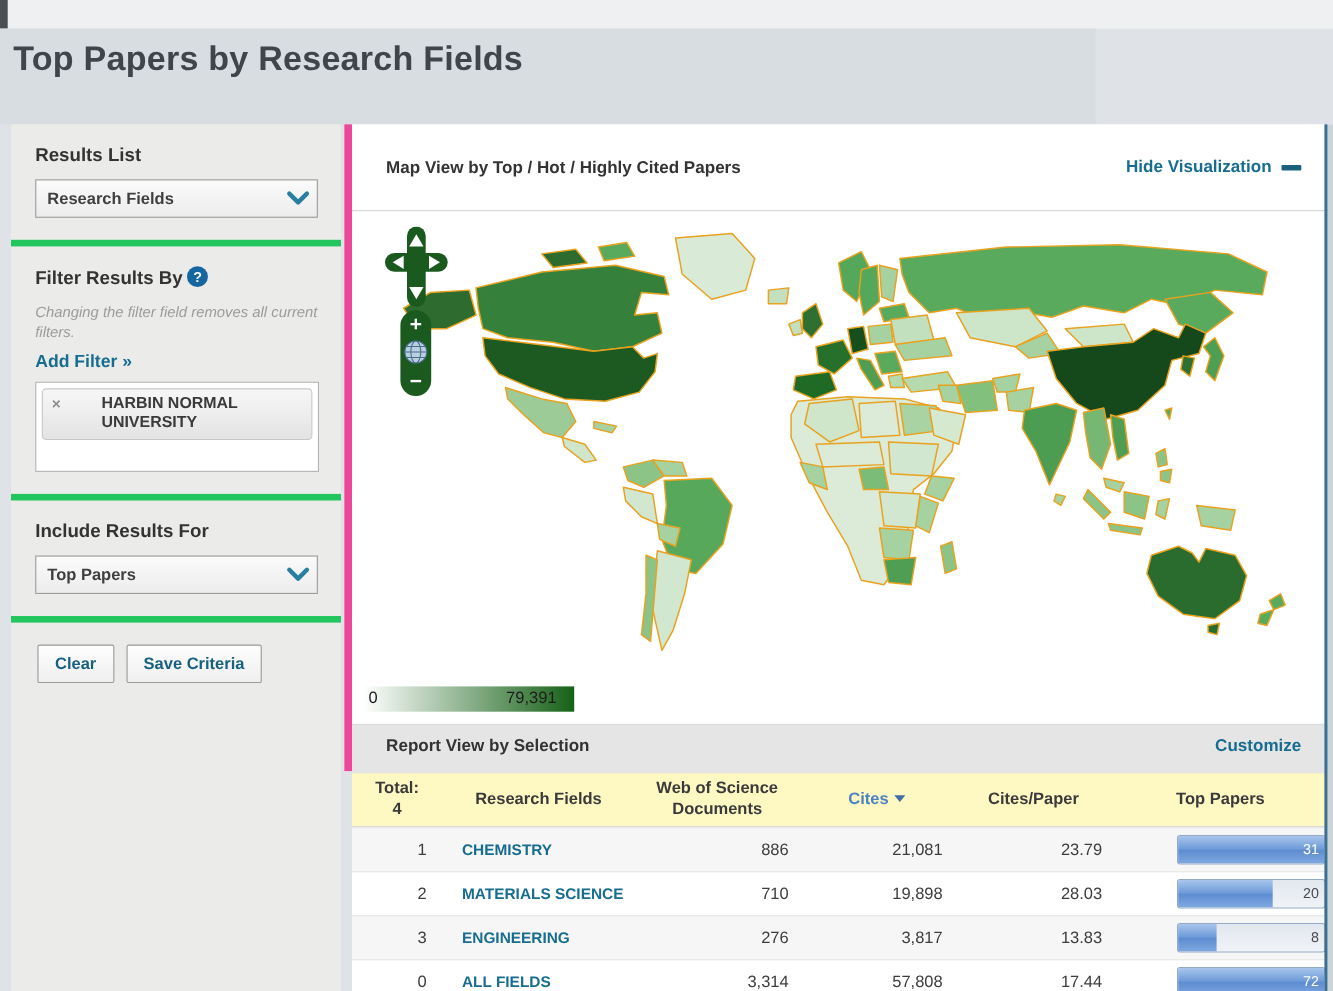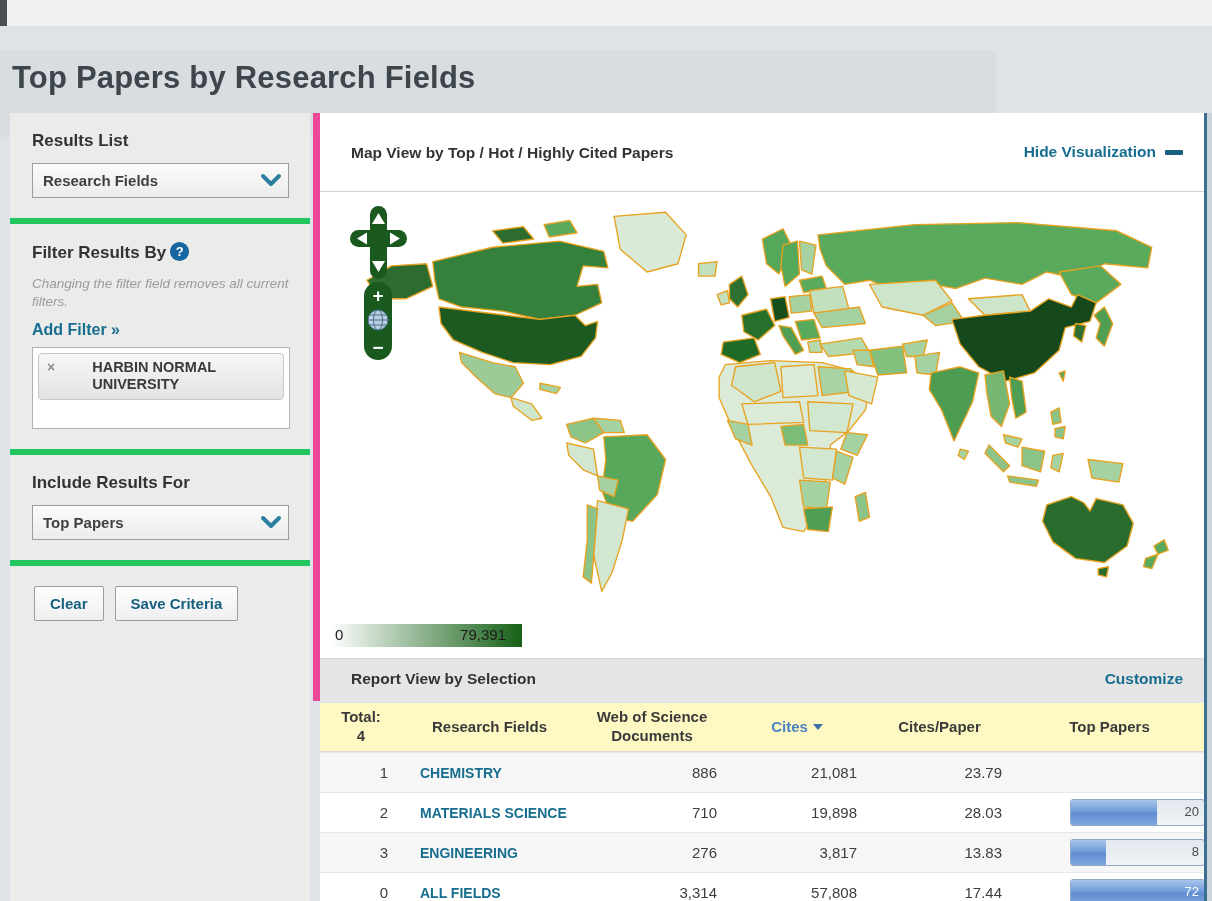--- a/index.html
+++ b/index.html
@@ -2,21 +2,21 @@
 <html><head>
 <meta charset="utf-8">
 <style>
   html,body{margin:0;padding:0;}
   body{font-family:"Liberation Sans", sans-serif; background:#dfe3e7;}
   .stage{position:relative;width:1212px;height:901px;overflow:hidden;background:#dfe3e7;}
 
   
   .top-strip{position:absolute;left:0;top:0;width:1212px;height:26px;background:#eef0f2;}
   .top-notch{position:absolute;left:0;top:0;width:7px;height:26px;background:#4a4f54;}
-  .page-header{position:absolute;left:0;top:26px;width:996px;height:87px;background:#d8dde2;margin-top:24px;}
+  .page-header{position:absolute;left:0;top:26px;width:996px;height:87px;background:#d8dde2;}
   .page-title{position:absolute;left:12px;top:10px;font-size:31px;font-weight:bold;color:#3f464b;letter-spacing:.2px;}
 
   
   .sidebar{position:absolute;left:10px;top:113px;width:300px;height:788px;background:#ebebe9;}
   .side-section{padding:18px 20px 20px 22px;border-bottom:6px solid #22c55e;}
   .side-heading{font-size:17px;font-weight:bold;color:#333;margin:0 0 12px 0;}
   .dropdown{position:relative;width:255px;height:33px;border:1px solid #9d9d9d;background:linear-gradient(#fbfbfb,#ececec);display:flex;align-items:center;cursor:pointer;}
   .dropdown .dd-label{font-size:15px;font-weight:bold;color:#3f3f3f;padding-left:10px;}
   .dropdown .dd-chev{position:absolute;right:6px;top:7px;}
   .filter-note{font-size:13.5px;font-style:italic;color:#9b9b9b;line-height:1.35;margin:0 0 10px 0;}
@@ -289,20 +289,26 @@
         <div class="hc c-cpp">Cites/Paper</div>
         <div class="hc c-top">Top Papers</div>
       </div>
       <div id="table-body">
           <div class="t-row">
             <div class="cell c-rank">1</div>
             <div class="cell c-field"><div class="field-link">CHEMISTRY</div></div>
             <div class="cell c-wos">886</div>
             <div class="cell c-cites">21,081</div>
             <div class="cell c-cpp">23.79</div>
+            <div class="cell c-top">
+              <div class="bar">
+                <div class="fill" style="width: 100%;"></div>
+                <div class="bar-num light">31</div>
+              </div>
+            </div>
           </div>
           <div class="t-row">
             <div class="cell c-rank">2</div>
             <div class="cell c-field"><div class="field-link">MATERIALS SCIENCE</div></div>
             <div class="cell c-wos">710</div>
             <div class="cell c-cites">19,898</div>
             <div class="cell c-cpp">28.03</div>
             <div class="cell c-top">
               <div class="bar">
                 <div class="fill" style="width: 65%;"></div>

